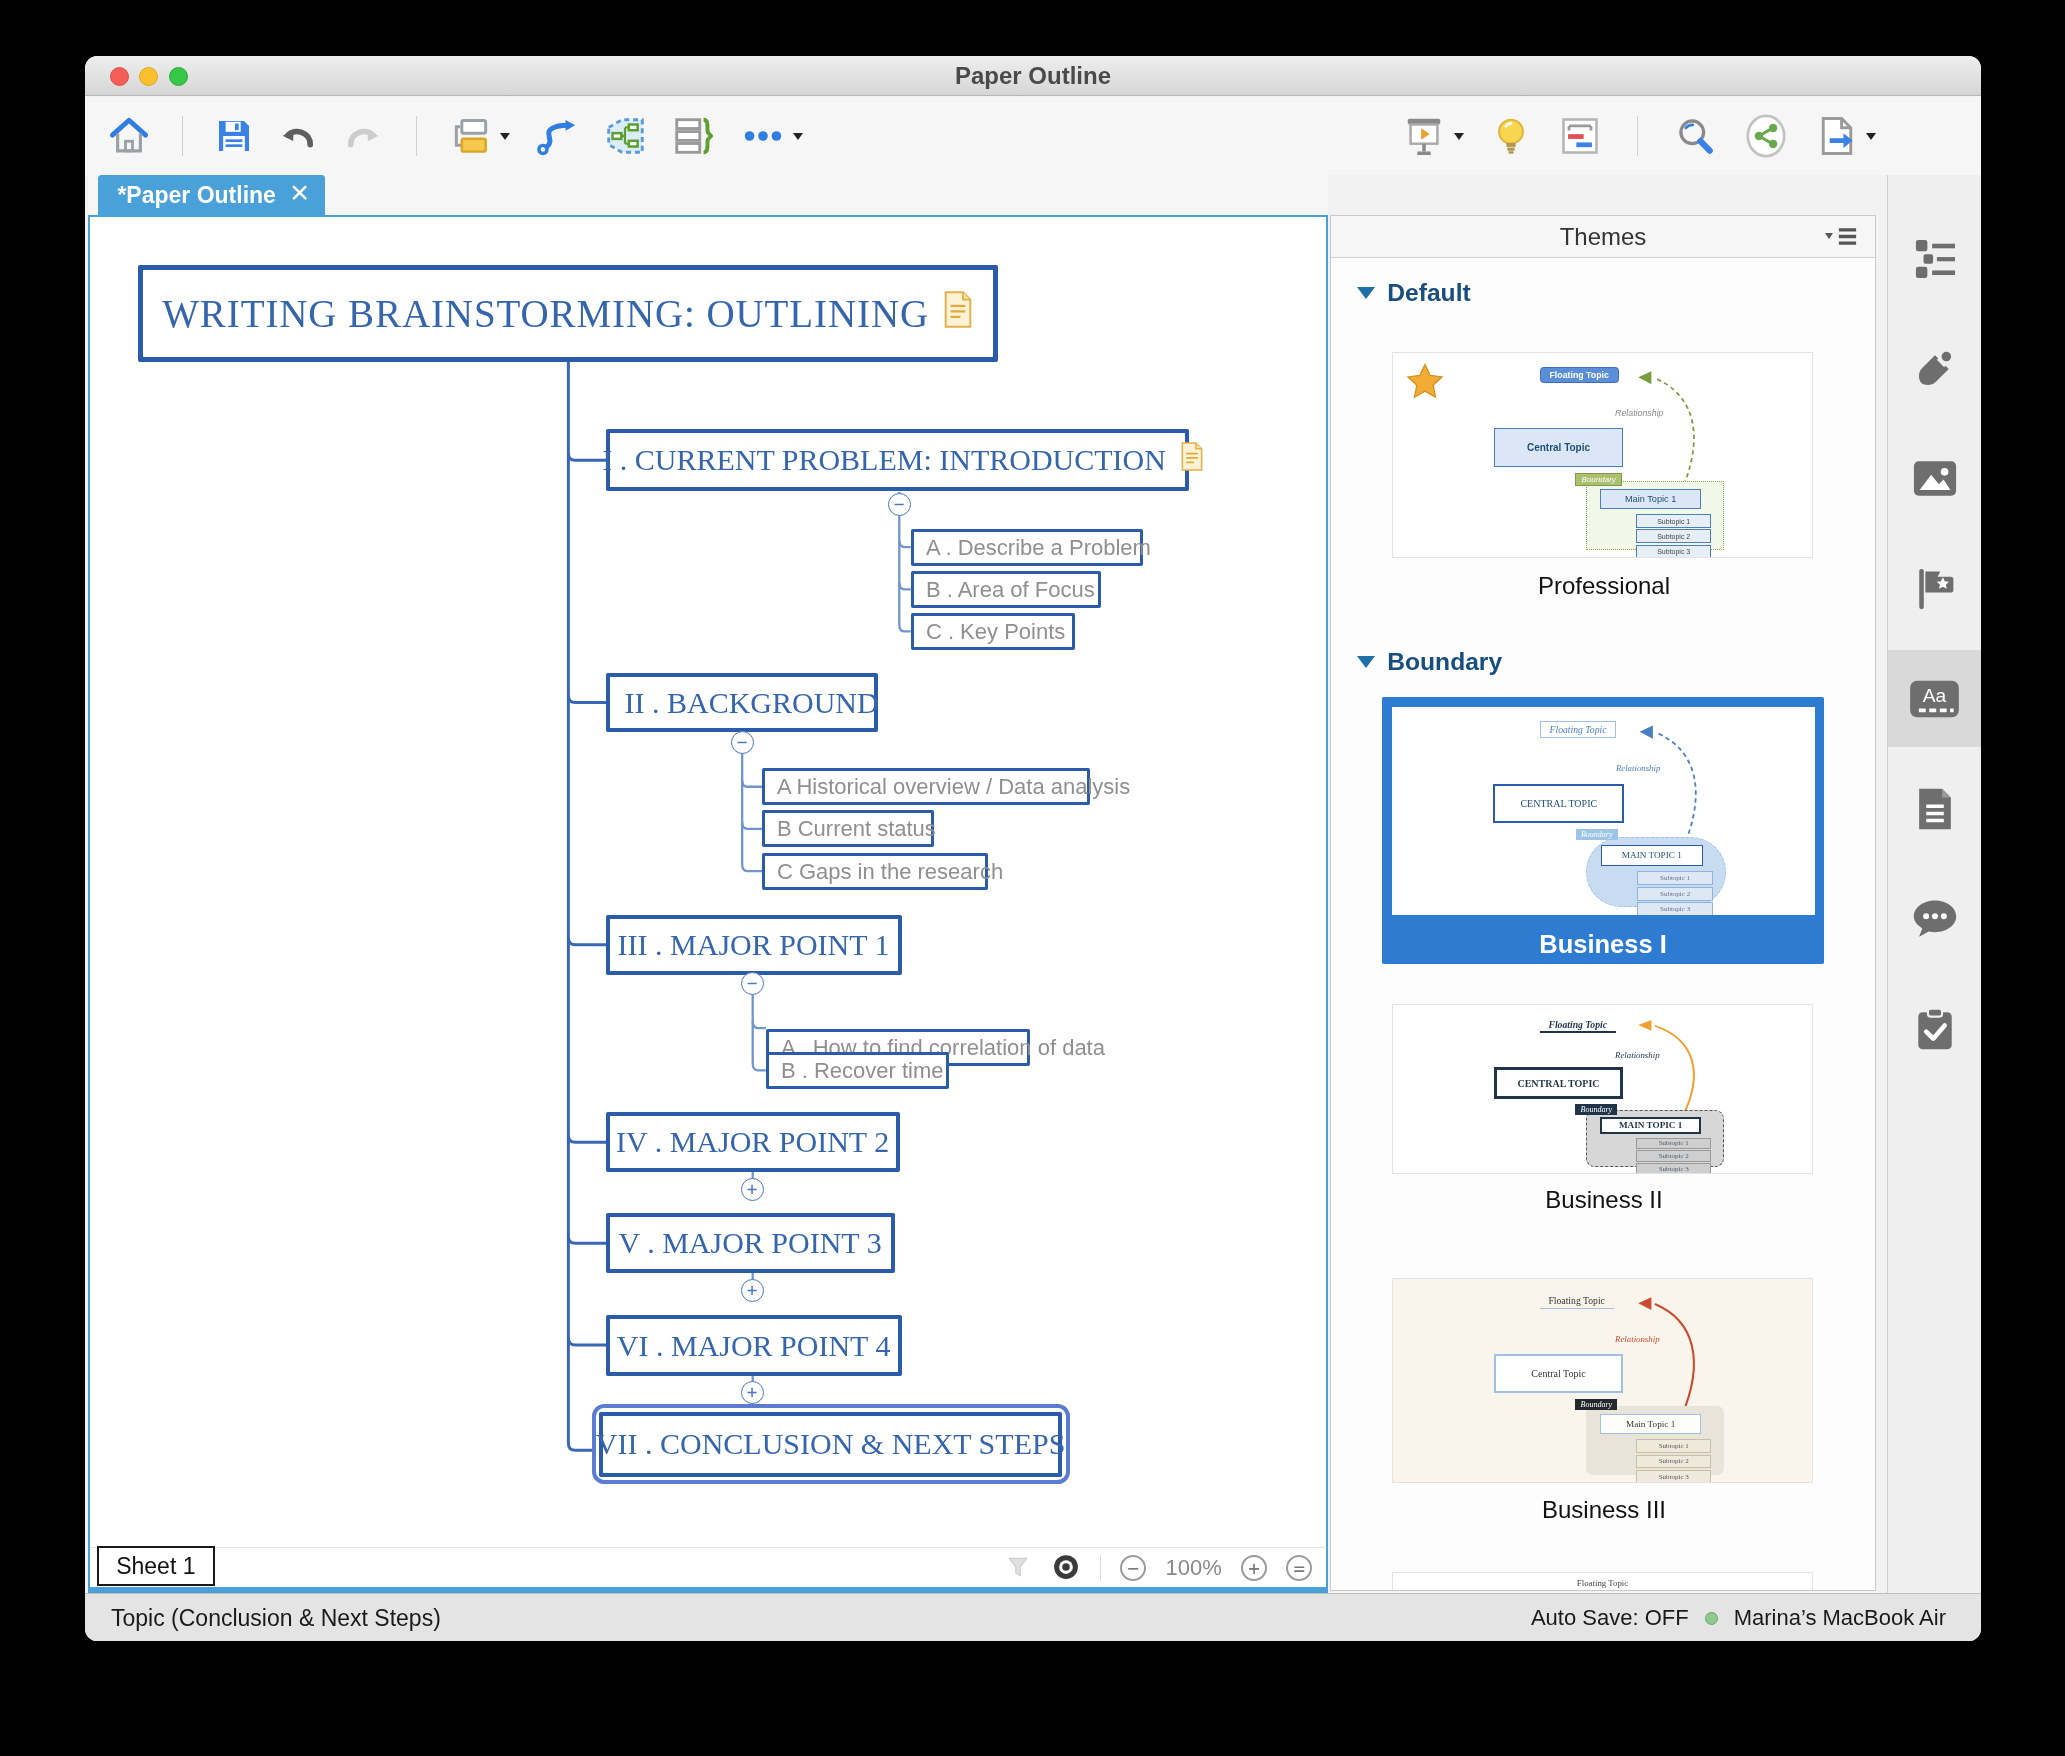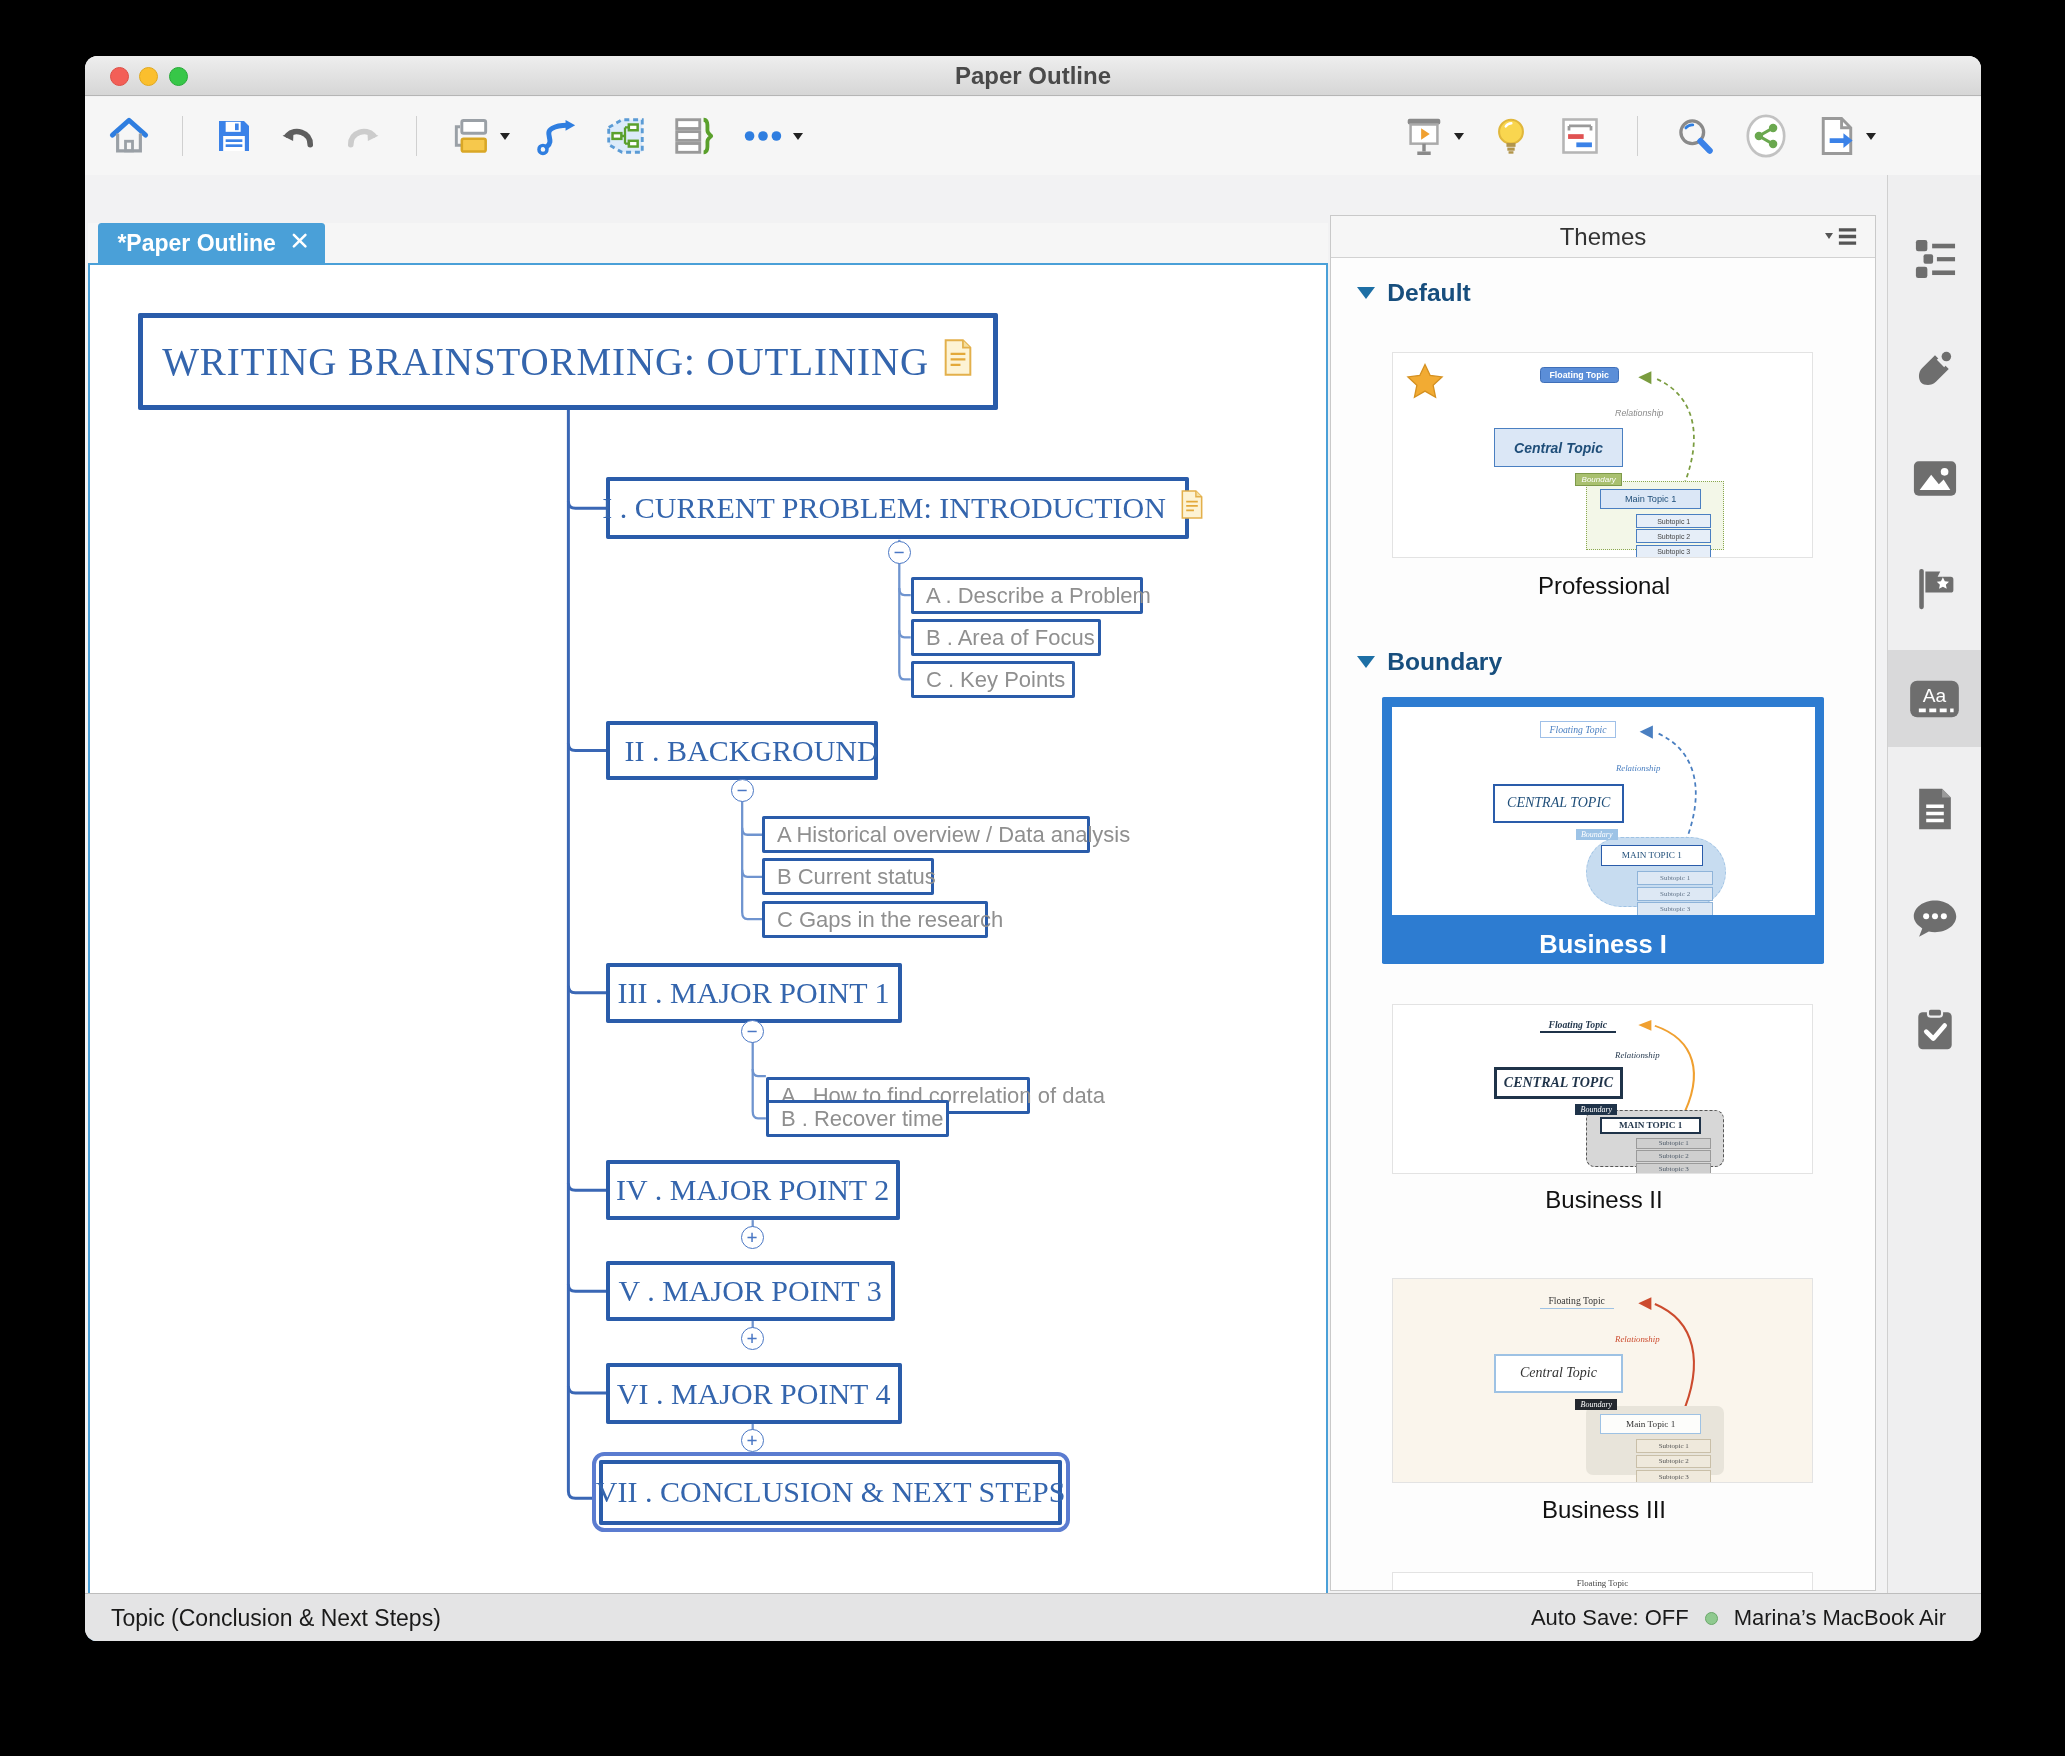--- a/index.html
+++ b/index.html
@@ -20,21 +20,21 @@
   .toolbar{position:absolute;left:0;top:41px;width:100%;height:78px;background:#f6f6f6;}
   .tb-group{position:absolute;top:0;height:78px;display:flex;align-items:center;}
   .tb-left{left:23px;gap:23px;}
   .tb-right{right:105px;gap:26px;}
   .tb-btn{display:flex;align-items:center;gap:5.3px;cursor:pointer;}
   .tb-sep{width:0.9px;height:40px;background:#d0d0d0;margin:0 8.8px;}
   .caret{width:0;height:0;border-left:6.1px solid transparent;border-right:6.1px solid transparent;
     border-top:8px solid #222;margin-left:1.8px;}
   .tb-btn svg{display:block;}
   
-  .doc{position:absolute;left:2.6px;top:119px;width:1240px;height:1418px;margin-top:48px;}
+  .doc{position:absolute;left:2.6px;top:119px;width:1240px;height:1418px;}
   .tabbar{position:absolute;left:0;top:0;width:100%;height:40px;background:#f6f6f6;}
   .tab{position:absolute;left:10.5px;top:0;height:40px;min-width:195px;background:#4aa0d8;
     color:#fff;display:flex;align-items:center;gap:14px;padding:0 16px 0 19.3px;
     border-radius:3.5px 3.5px 0 0;font-size:23px;font-weight:bold;cursor:pointer;}
   .frame{position:absolute;left:0;top:40px;width:1240px;height:1378px;background:#fff;
     border:2.6px solid #4aa0d8;border-bottom:6.1px solid #4aa0d8;}
   .map{position:absolute;left:0;top:0;width:1235px;height:1330px;background:#ffffff;overflow:hidden;}
   .map svg.links{position:absolute;left:0;top:0;}
   .topic{position:absolute;display:flex;align-items:center;justify-content:center;gap:14px;
     background:#fff;border:4.4px solid #2a5caa;color:#3465ad;font-family:"Liberation Serif",serif;
@@ -77,21 +77,21 @@
   
   .sel-card{position:absolute;left:51px;width:442px;background:#2d7cd1;border-radius:1.8px;cursor:pointer;}
   .sel-card .inner{position:absolute;left:9.7px;top:9.7px;width:423px;height:208px;background:#fff;}
   .sel-card .sel-label{position:absolute;left:0;bottom:5.3px;width:100%;text-align:center;
     color:#fff;font-size:25.5px;font-weight:bold;}
   
   .mini{position:absolute;inset:0;overflow:hidden;}
   .mini .m-float{position:absolute;left:35%;top:7%;padding:1.8px 8.8px;font-size:9.7px;white-space:nowrap;}
   .mini .m-rel{position:absolute;left:53%;top:27%;font-size:8.8px;font-style:italic;white-space:nowrap;}
   .mini .m-central{position:absolute;left:24%;top:37%;width:31%;height:19%;display:flex;align-items:center;
-    justify-content:center;font-size:14px;white-space:nowrap;font-style:italic;}
+    justify-content:center;font-size:10px;white-space:nowrap;}
   .mini .m-blabel{position:absolute;left:43.5%;top:59%;padding:0.9px 5.3px;font-size:8px;font-style:italic;z-index:2;}
   .mini .m-region{position:absolute;left:46%;top:62.5%;width:33%;height:34%;}
   .mini .m-main{position:absolute;left:49.5%;top:66.5%;width:24%;height:10%;display:flex;align-items:center;
     justify-content:center;font-size:9.2px;white-space:nowrap;z-index:2;text-align:right;}
   .mini .m-sub{position:absolute;left:58%;width:18%;height:6.8%;display:flex;align-items:center;
     justify-content:center;font-size:7px;white-space:nowrap;z-index:2;}
   .mini .s1{top:79%;} .mini .s2{top:86.5%;} .mini .s3{top:94%;}
   .mini svg.m-curve{position:absolute;inset:0;width:100%;height:100%;}
   
   .th-prof .m-float{background:#5b8ed8;border:0.9px solid #3f6fb8;border-radius:3.5px;color:#fff;font-weight:bold;font-size:8.8px;}

